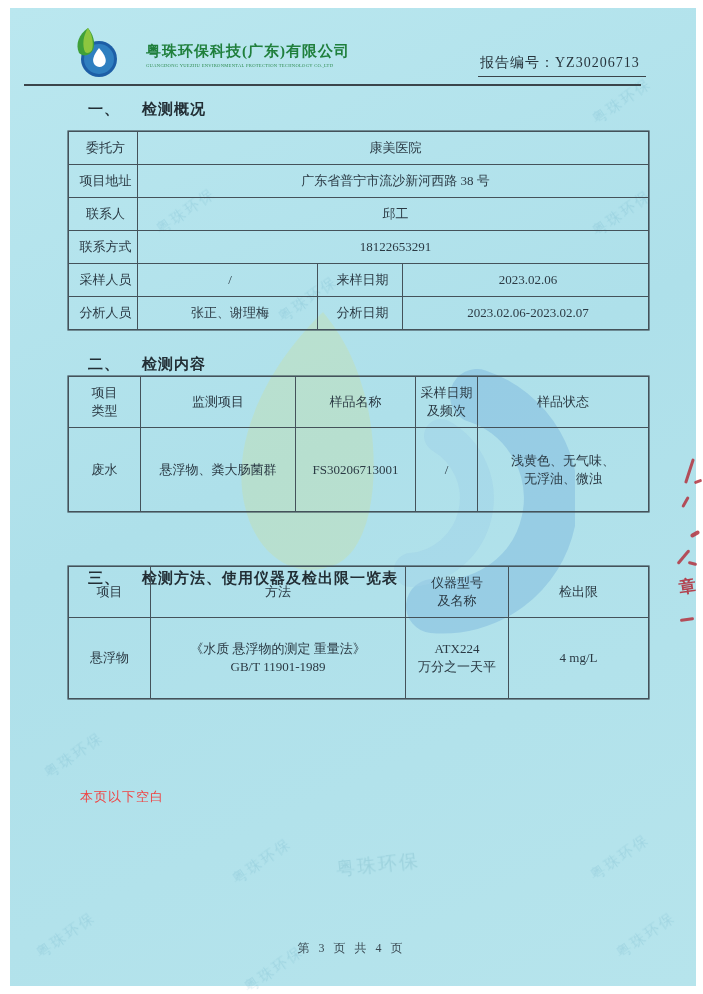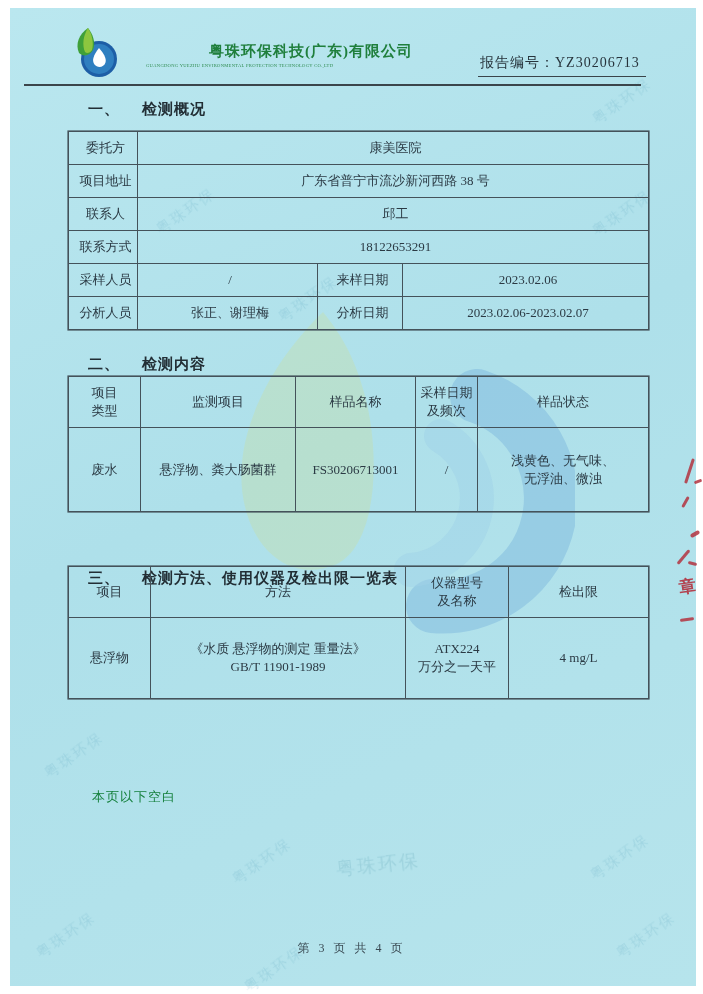--- a/index.html
+++ b/index.html
@@ -9,21 +9,21 @@
     font-family:"Liberation Serif","DejaVu Serif",serif;
     color:#2b3a44;
   }
   .scan-page{
     position:absolute;left:10px;top:8px;right:7px;bottom:8px;
     background:linear-gradient(155deg,#bae7ef 0%,#aee0ea 45%,#b6e4ec 100%);
   }
   
   .logo{position:absolute;left:74px;top:26px;width:46px;height:56px;}
   .company{position:absolute;left:146px;top:42px;width:330px;}
-  .company-cn{font-size:15px;font-weight:700;color:#1f7f3c;letter-spacing:1px;text-align:center;}
+  .company-cn{font-size:15px;font-weight:700;color:#1f7f3c;letter-spacing:1px;}
   .company-en{font-size:5px;color:#2e8b4f;letter-spacing:.3px;margin-top:2px;transform:scale(.92);transform-origin:left top;white-space:nowrap;}
   .report-no{position:absolute;left:478px;top:54px;font-size:14px;color:#27343c;
     border-bottom:1.5px solid #3a444a;padding:0 6px 4px 2px;letter-spacing:1px;}
   .header-rule{position:absolute;left:24px;top:84px;width:617px;height:2px;background:#3b454b;}
   
   .sec-title{position:absolute;left:88px;font-size:15px;font-weight:700;color:#222e35;letter-spacing:1px;}
   .sec-title .num{margin-right:22px;}
   
   table{border-collapse:collapse;table-layout:fixed;position:absolute;background:transparent;}
   td,th{border:1px solid #44525a;font-weight:400;font-size:13px;color:#2b3a44;
@@ -32,21 +32,21 @@
   .pre{white-space:pre-line;}
   #table1{left:68px;top:131px;width:580px;}
   #table1 td{height:30px;padding-left:8px;}
   #table2{left:68px;top:376px;width:580px;}
   #table2 .hrow td{height:48px;}
   #table2 .drow td{height:81px;}
   #table3{left:68px;top:566px;width:580px;}
   #table3 .hrow td{height:48px;}
   #table3 .drow td{height:78px;}
   
-  .blank-note{position:absolute;left:92px;top:788px;font-size:13px;color:#15803d;letter-spacing:1px;}
+  .blank-note{position:absolute;left:80px;top:788px;font-size:13px;color:#ef4444;letter-spacing:1px;}
   .page-footer{position:absolute;left:0;top:940px;width:100%;text-align:center;font-size:12px;color:#3a4a53;letter-spacing:3px;}
   
   .wm-logo{position:absolute;left:205px;top:308px;width:370px;height:326px;opacity:.55;pointer-events:none;}
   .wm-text{position:absolute;font-size:15px;color:rgba(60,140,175,.16);transform:rotate(-35deg);
     letter-spacing:2px;pointer-events:none;white-space:nowrap;filter:blur(.4px);}
   .wm-big{font-size:19px;color:rgba(70,145,165,.20);transform:rotate(-6deg);}
   
   .stamp-frag{position:absolute;left:676px;top:450px;width:27px;height:195px;overflow:hidden;pointer-events:none;}
   .stamp-frag .s{position:absolute;background:#b33240;border-radius:2px;opacity:.85;}
   .stamp-char{position:absolute;left:3px;top:125px;color:#b33240;font-size:17px;font-weight:700;opacity:.9;transform:rotate(-8deg);}

